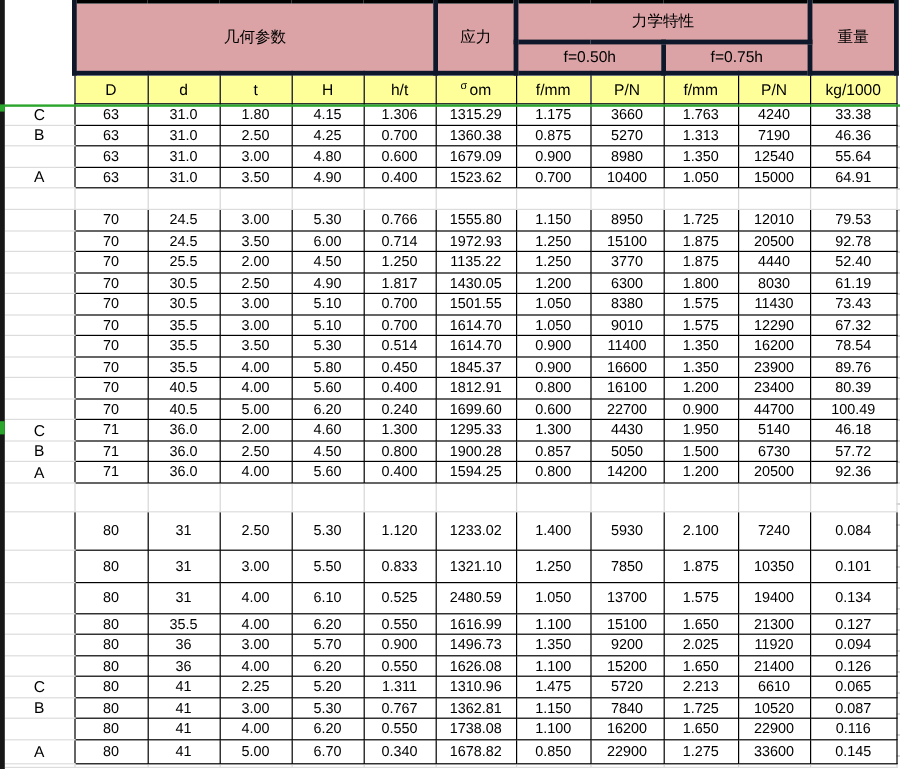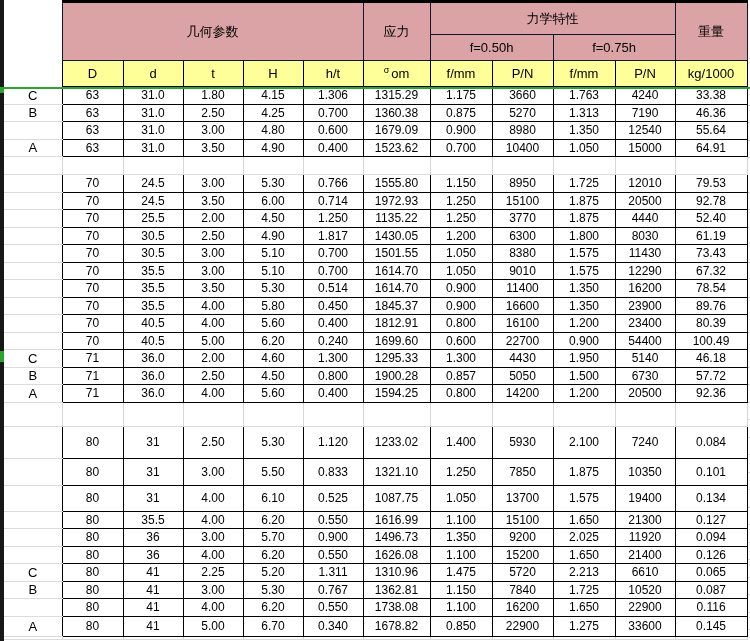--- a/index.html
+++ b/index.html
@@ -9,21 +9,21 @@
   .notch{position:absolute;left:0;width:4px;background:var(--green,#2ba52b);}
   .notch1{top:88px;height:5px;}
   .notch2{top:351px;height:11px;}
   .freeze-line{position:absolute;left:0;top:87px;width:750px;height:2px;background:var(--green,#2ba52b);z-index:6;}
   .rmargin{position:absolute;left:747px;top:88px;width:3px;height:553px;
            background:repeating-linear-gradient(to bottom,#fff 0 16.5px,#d6d6d6 16.5px 17.5px);}
   table{border-collapse:collapse;table-layout:fixed;position:absolute;left:4px;top:0;z-index:2;}
   td{padding:0;margin:0;text-align:center;vertical-align:middle;overflow:hidden;white-space:nowrap;
      font-size:12px;line-height:1;}
   
-  .hpink{background:var(--pink,#dba3a6);border:1px solid #0f172a;font-size:13px;}
+  .hpink{background:var(--pink,#dba3a6);border:4px solid #0f172a;font-size:13px;}
   .htop{border-top:3px solid #000;}
   .hyellow{background:var(--yellow,#ffff99);border:1px solid #000;font-size:13px;}
   .sig{vertical-align:super;font-size:9px;margin-right:2px;}
   
   .cell{border:1px solid #000;background:#fff;}
   
   .lab{border:none;border-bottom:1px solid #dcdcdc;background:#fff;font-size:13px;}
   .lab-h{border:none;background:#fff;}
   
   .sepc{border:none;border-right:1px solid #d6d6d6;border-bottom:1px solid #dcdcdc;background:#fff;font-size:0;line-height:0;}
@@ -314,21 +314,21 @@
           <td class="lab"></td>
           <td class="cell">70</td>
           <td class="cell">40.5</td>
           <td class="cell">5.00</td>
           <td class="cell">6.20</td>
           <td class="cell">0.240</td>
           <td class="cell">1699.60</td>
           <td class="cell">0.600</td>
           <td class="cell">22700</td>
           <td class="cell">0.900</td>
-          <td class="cell">54400</td>
+          <td class="cell">44700</td>
           <td class="cell">100.49</td>
         </tr>
 
         <tr>
           <td class="lab">C</td>
           <td class="cell">71</td>
           <td class="cell">36.0</td>
           <td class="cell">2.00</td>
           <td class="cell">4.60</td>
           <td class="cell">1.300</td>
@@ -420,21 +420,21 @@
           <td class="cell">0.101</td>
         </tr>
 
         <tr>
           <td class="lab"></td>
           <td class="cell">80</td>
           <td class="cell">31</td>
           <td class="cell">4.00</td>
           <td class="cell">6.10</td>
           <td class="cell">0.525</td>
-          <td class="cell">1087.75</td>
+          <td class="cell">2480.59</td>
           <td class="cell">1.050</td>
           <td class="cell">13700</td>
           <td class="cell">1.575</td>
           <td class="cell">19400</td>
           <td class="cell">0.134</td>
         </tr>
 
         <tr>
           <td class="lab"></td>
           <td class="cell">80</td>

